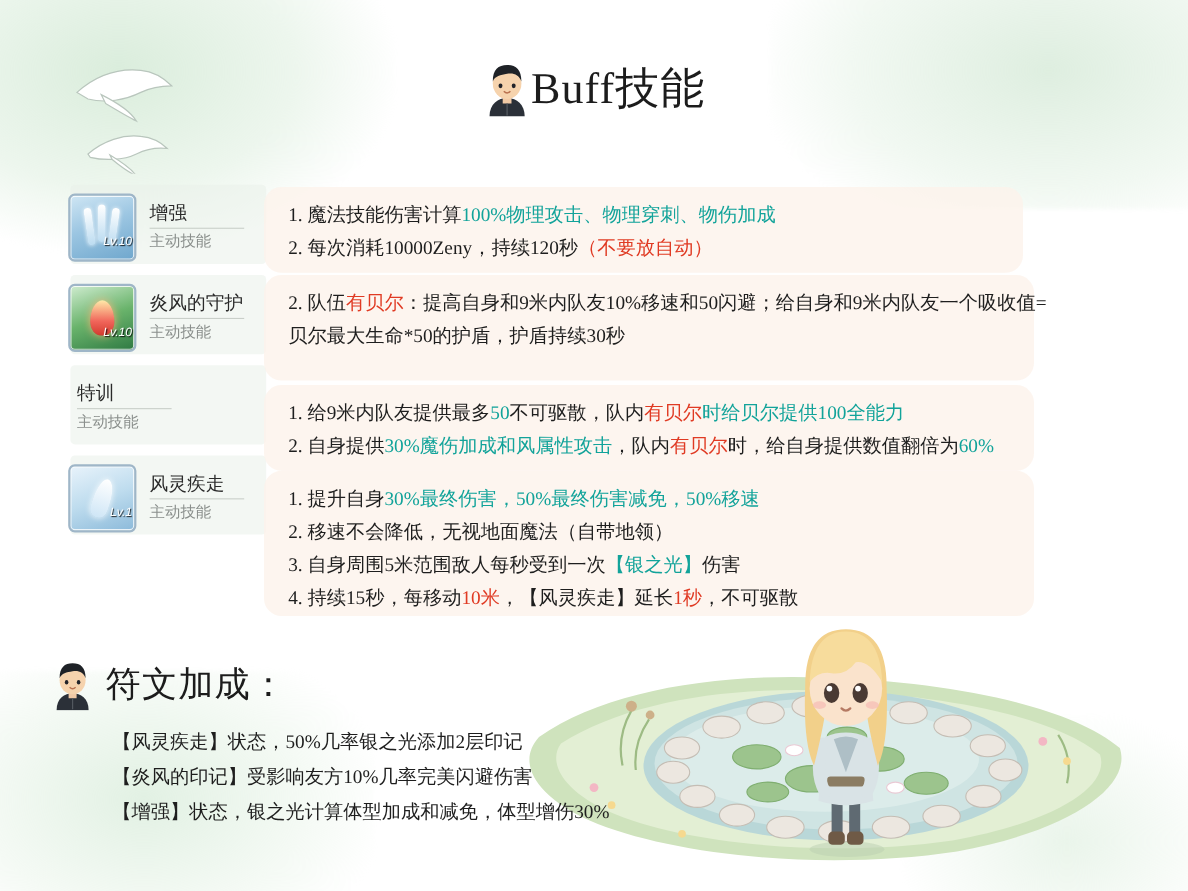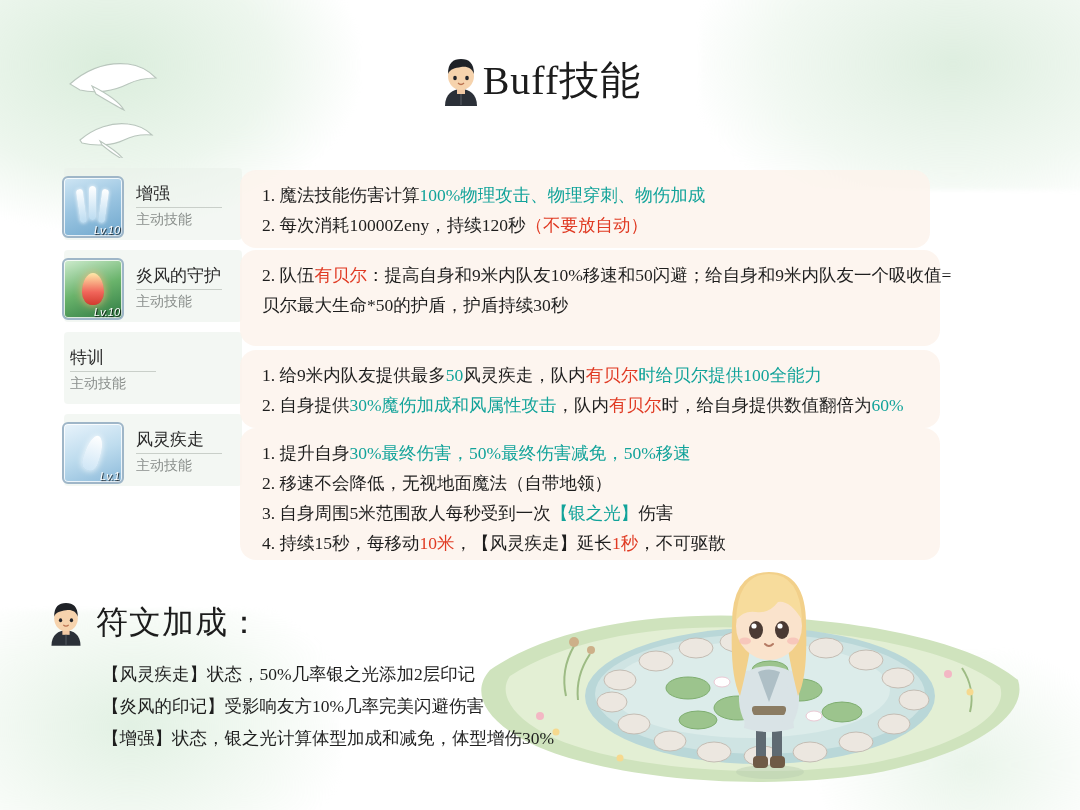--- a/index.html
+++ b/index.html
@@ -94,21 +94,21 @@
     width: 58px; height: 58px;
     border-radius: 6px;
     border: 2px solid #9fb6c8;
     box-shadow: 0 0 0 1px rgba(255,255,255,0.8) inset;
     overflow: hidden;
     flex: 0 0 auto;
     margin-left: 4px;
   }
   .skill-icon .lv {
     position: absolute;
-    right: 2px; bottom: 0px;
+    right: 2px; bottom: 10px;
     font-size: 11px;
     color: #ffffff;
     font-family: "Liberation Sans", sans-serif;
     text-shadow: 1px 1px 1px rgba(0,0,0,0.85);
     font-style: italic;
   }
   .skill-text {
     position: relative;
     margin-left: 12px;
   }
@@ -291,21 +291,21 @@
     </div>
 </div>
 <div class="block" id="block2">
   <div class="lines">
       <div class="line"><span class="blk">2.  队伍</span><span class="r">有贝尔</span><span class="blk">：提高自身和9米内队友10%移速和50闪避；给自身和9米内队友一个吸收值=</span></div>
       <div class="line"><span class="blk">贝尔最大生命*50的护盾，护盾持续30秒</span></div>
     </div>
 </div>
 <div class="block" id="block3">
   <div class="lines">
-      <div class="line"><span class="blk">1.  给9米内队友提供最多</span><span class="g">50</span><span class="blk">风灵疾走，队内</span><span class="r">有贝尔</span><span class="g">时给贝尔提供100全能力</span></div>
+      <div class="line"><span class="blk">1.  给9米内队友提供最多</span><span class="g">50</span><span class="blk">不可驱散，队内</span><span class="r">有贝尔</span><span class="g">时给贝尔提供100全能力</span></div>
       <div class="line"><span class="blk">2.  自身提供</span><span class="g">30%魔伤加成和风属性攻击</span><span class="blk">，队内</span><span class="r">有贝尔</span><span class="blk">时，给自身提供数值翻倍为</span><span class="g">60%</span></div>
     </div>
 </div>
 <div class="block" id="block4">
   <div class="lines">
       <div class="line"><span class="blk">1.  提升自身</span><span class="g">30%最终伤害，50%最终伤害减免，50%移速</span></div>
       <div class="line"><span class="blk">2.  移速不会降低，无视地面魔法（自带地领）</span></div>
       <div class="line"><span class="blk">3.  自身周围5米范围敌人每秒受到一次</span><span class="g">【银之光】</span><span class="blk">伤害</span></div>
       <div class="line"><span class="blk">4.  持续15秒，每移动</span><span class="r">10米</span><span class="blk">，【风灵疾走】延长</span><span class="r">1秒</span><span class="blk">，不可驱散</span></div>
     </div>

